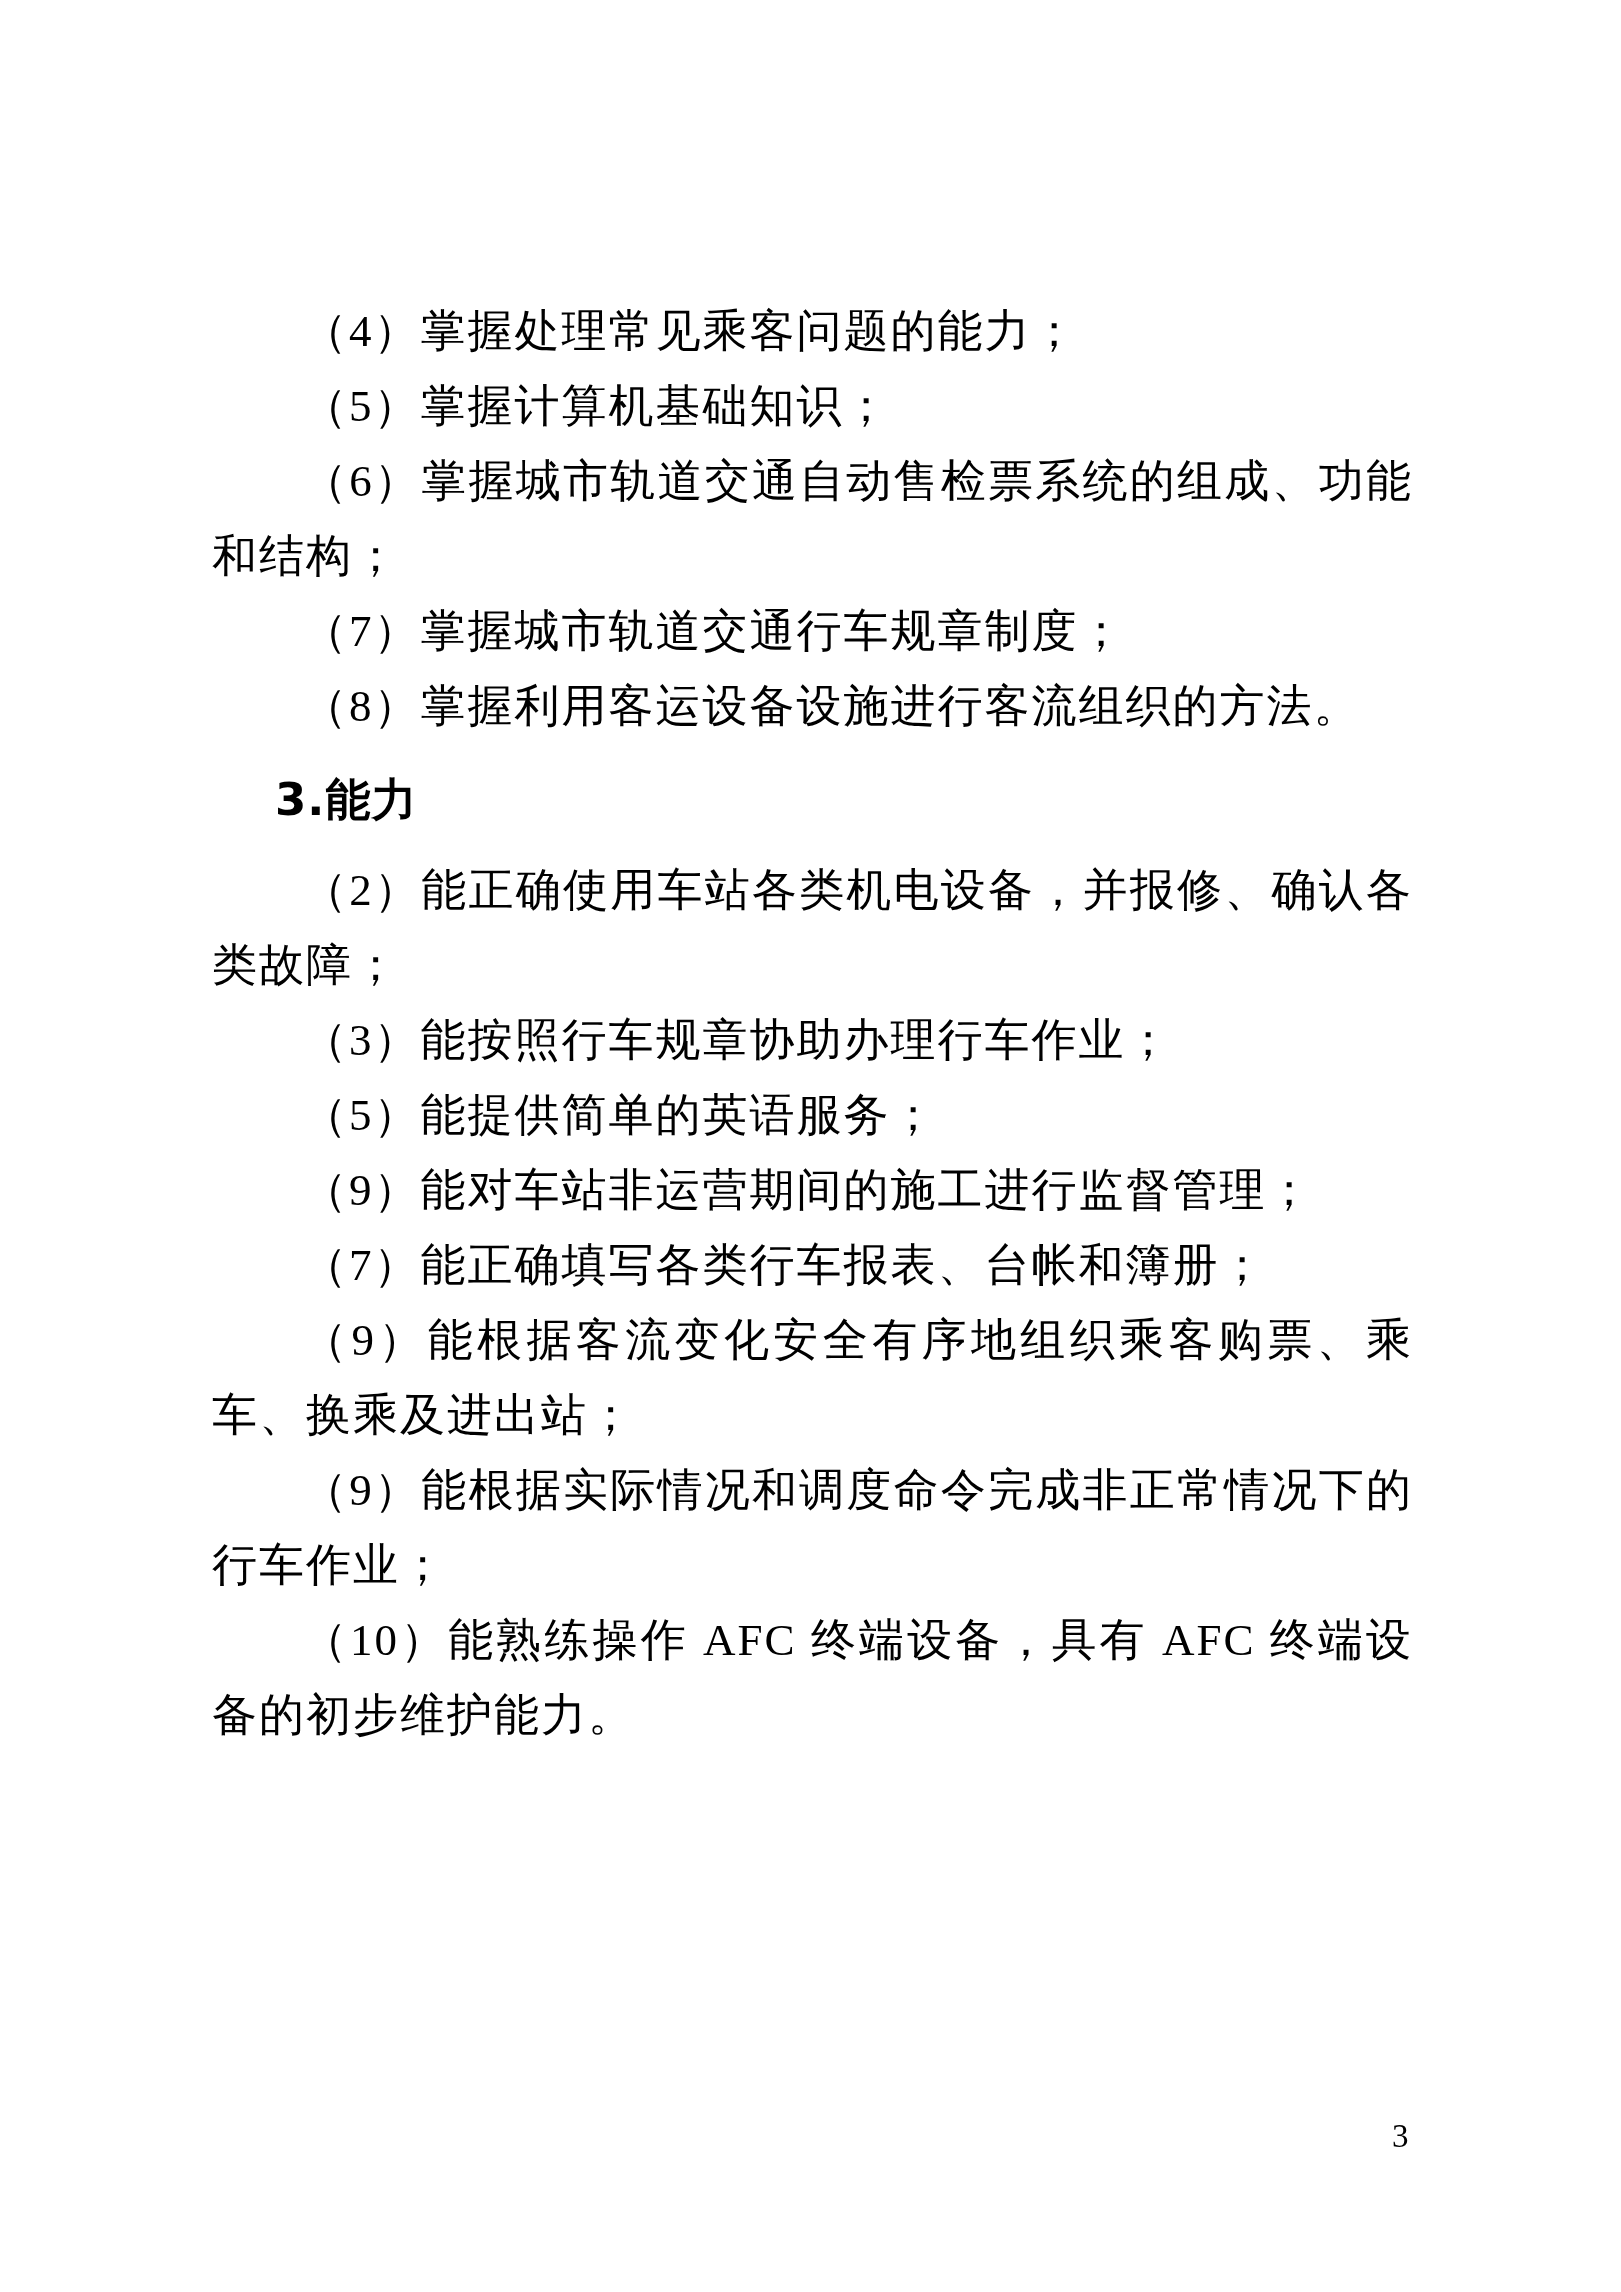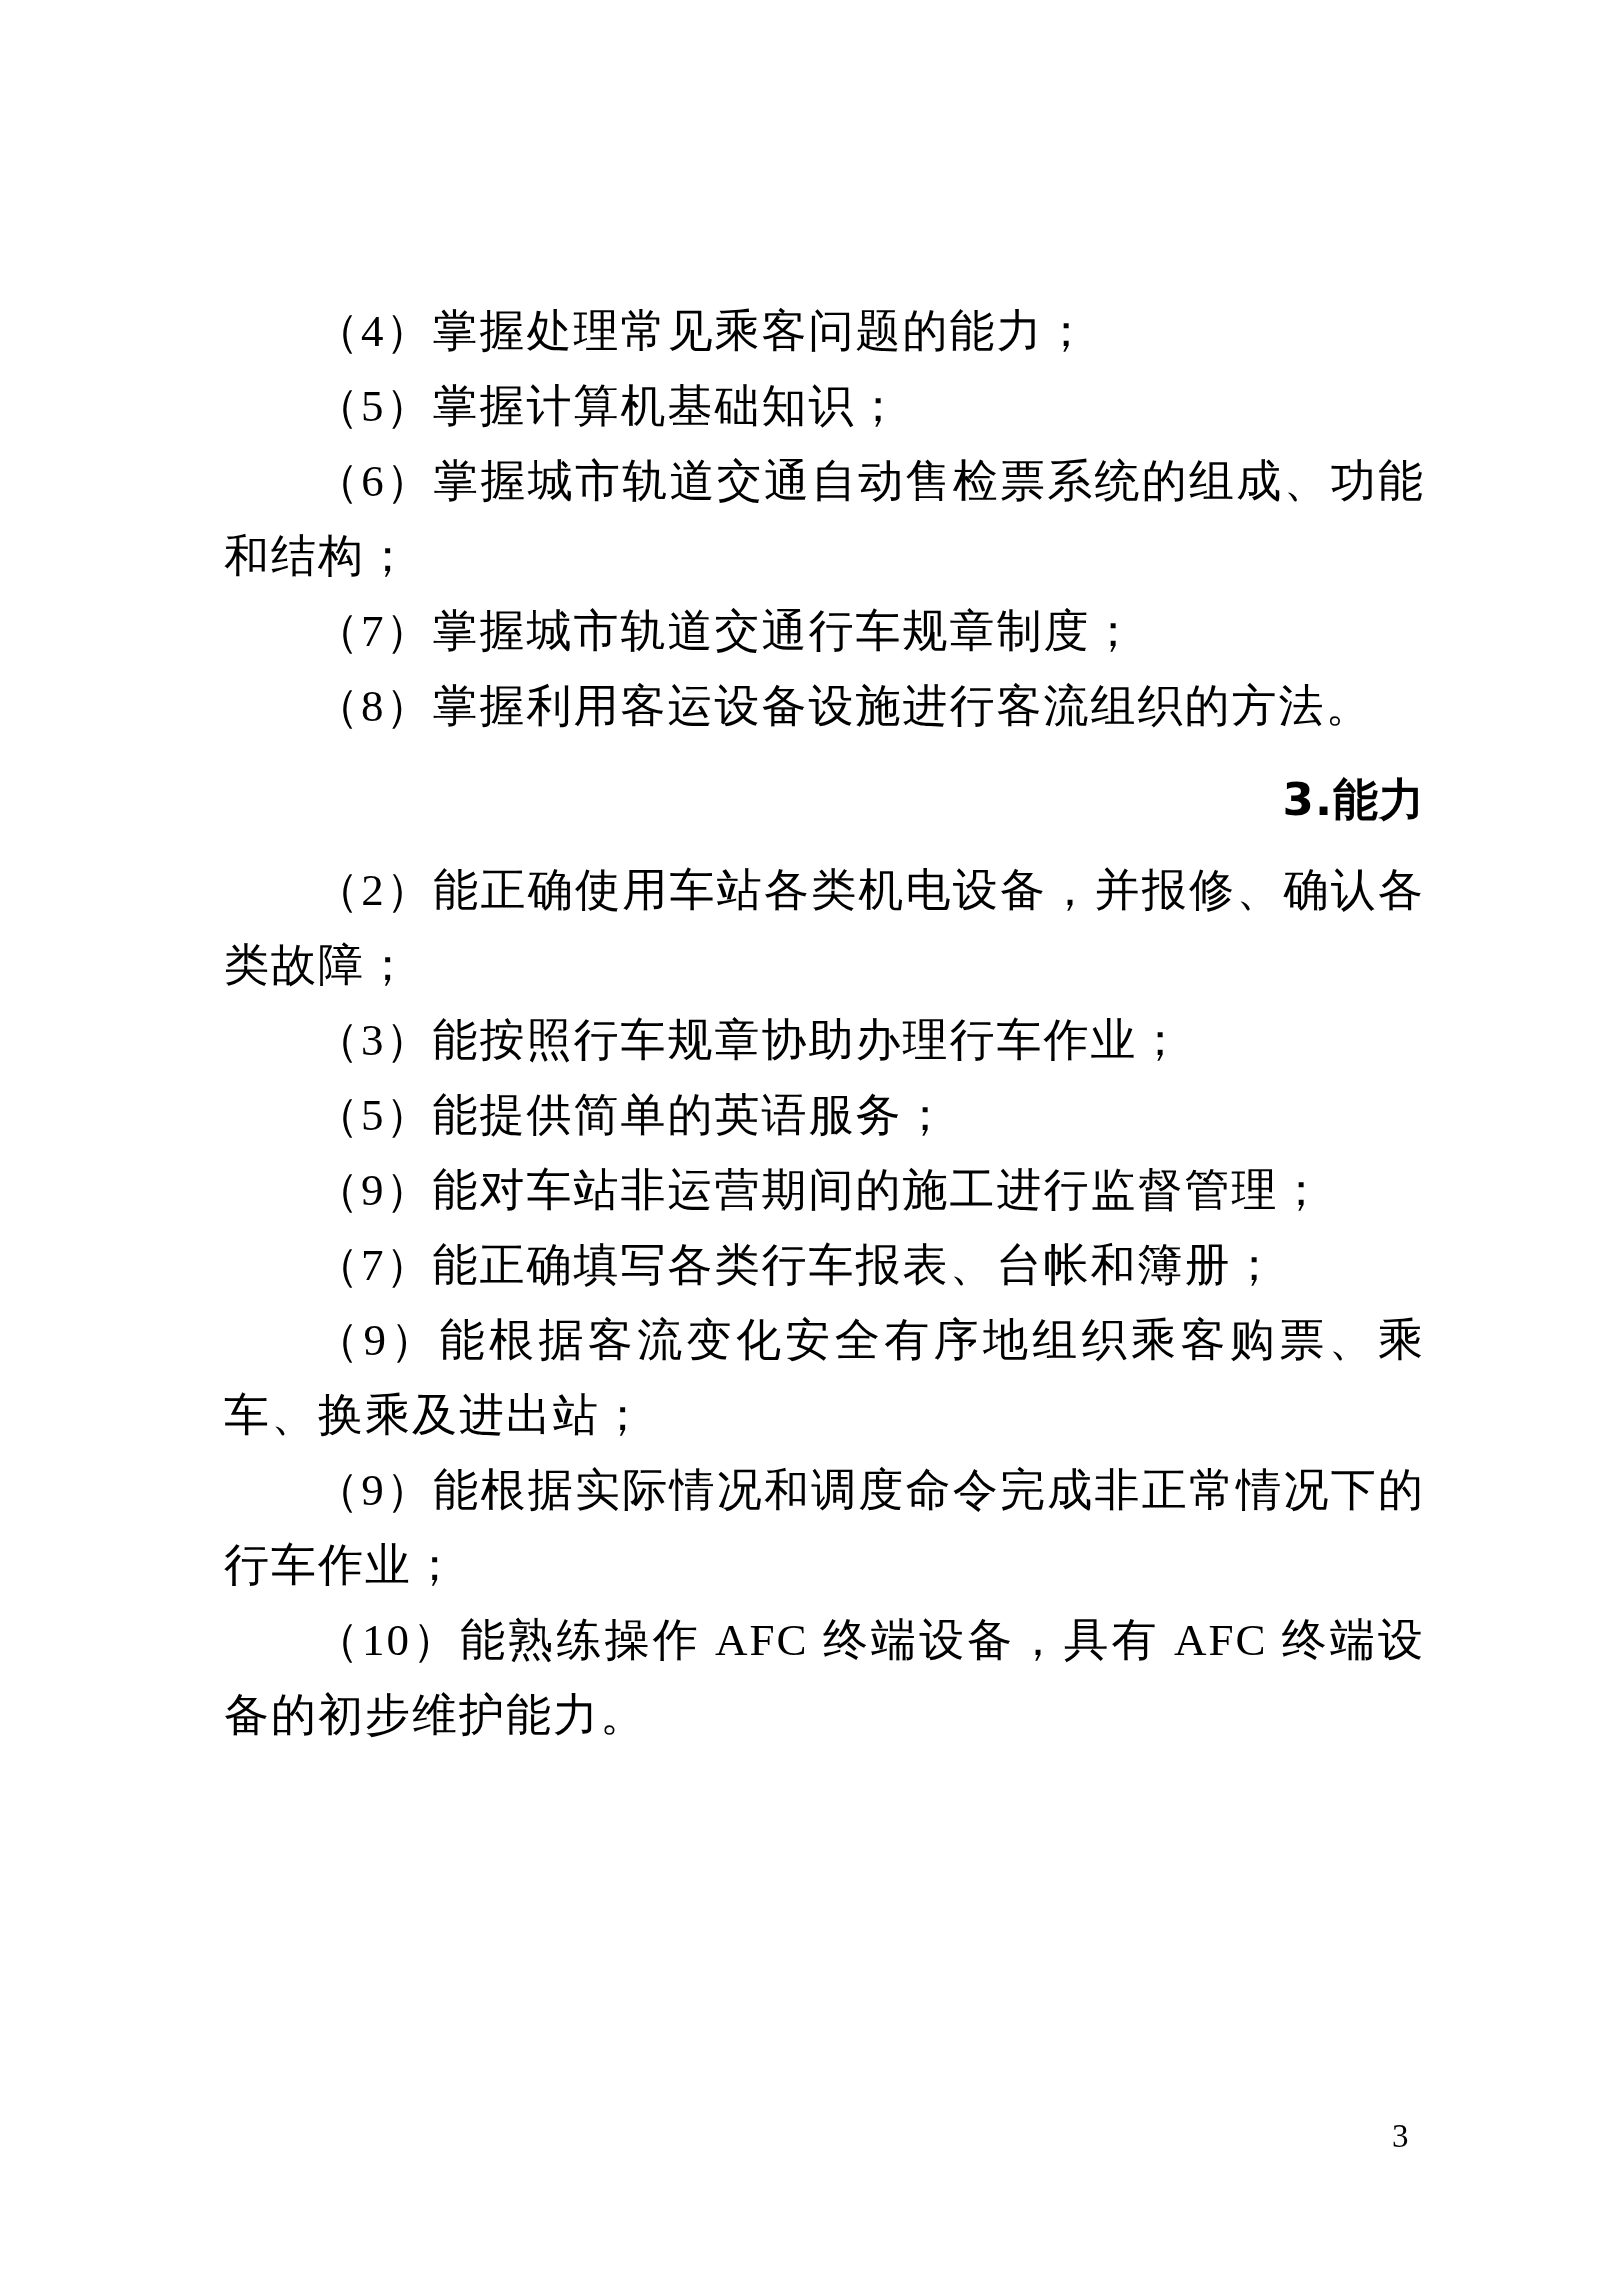--- a/index.html
+++ b/index.html
@@ -11,21 +11,21 @@
   .page {
     position: relative;
     width: 1621px;
     height: 2293px;
     background: #ffffff;
     color: #000000;
     overflow: hidden;
   }
   .content {
     position: absolute;
-    left: 224px;
+    left: 212px;
     top: 294px;
     width: 1201px;
     font-family: "Liberation Serif", "DejaVu Serif", serif;
     font-size: 45px;
     line-height: 75px;
     letter-spacing: 2px;
     text-align: justify;
     text-justify: inter-ideograph;
   }
   .para {
@@ -35,21 +35,21 @@
   }
   .heading {
     margin: 17.6px 0 16.7px 0;
     padding: 0;
     text-indent: 1.4em;
     font-family: "DejaVu Sans", "Liberation Sans", sans-serif;
     font-weight: bold;
     font-size: 45px;
     line-height: 75px;
     letter-spacing: 1px;
-    text-align: right;
+    text-align: left;
   }
   .page-number {
     position: absolute;
     left: 1392px;
     top: 2117px;
     font-family: "Liberation Serif", "DejaVu Serif", serif;
     font-size: 33px;
     line-height: 39px;
     letter-spacing: 0;
   }

